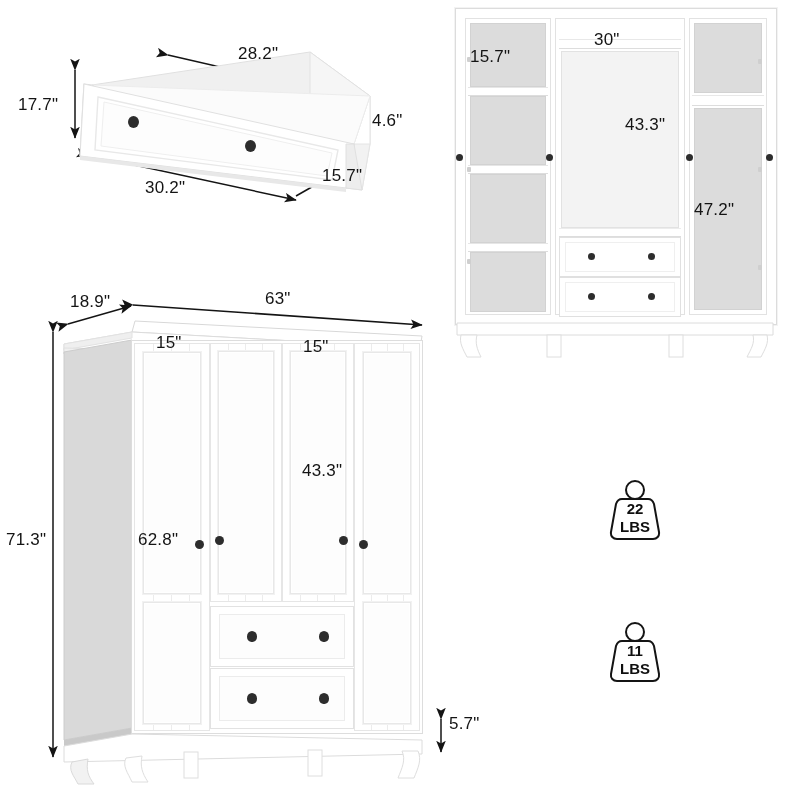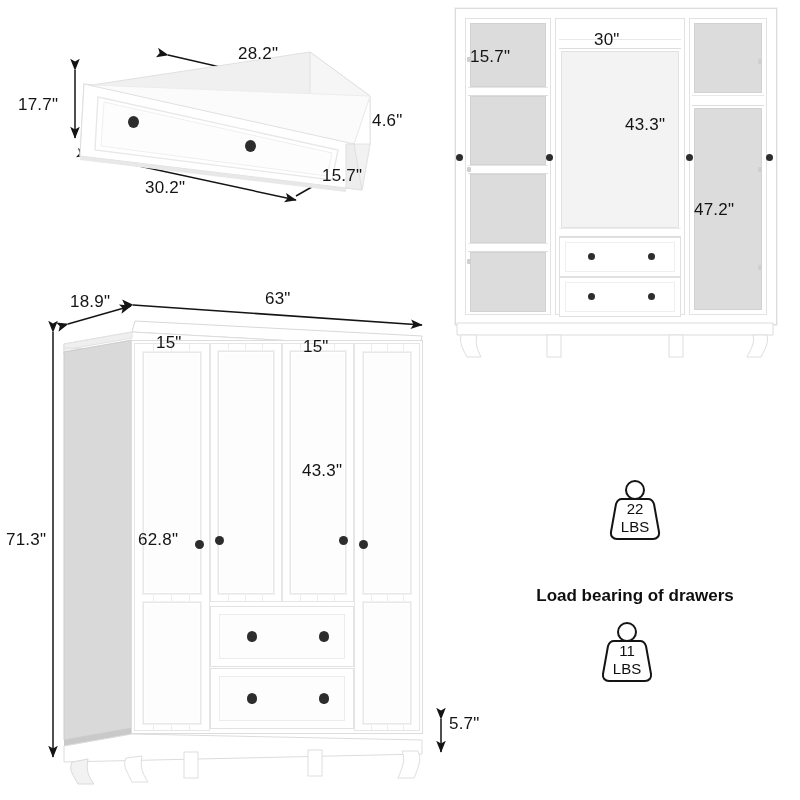--- a/index.html
+++ b/index.html
@@ -38,21 +38,21 @@
   
   .inset{position:absolute;border:1px solid #e8e8e8;background:#fdfdfd;
          box-shadow:inset 0 0 0 1px #ffffff, 0 0 0 1px #f2f2f2;}
 
   
   .load-title{
     font-family:"Liberation Sans", sans-serif;
     font-size:17px;font-weight:bold;color:#0f0f0f;
     text-align:center;white-space:nowrap;
   }
-  .weight{position:relative;width:62px;height:66px;}
+  .weight{position:relative;width:62px;height:66px;font-weight:bold;}
   .weight svg{display:block;}
   .weight .wtxt{
     position:absolute;left:0;right:0;text-align:center;
     font-family:"Liberation Sans", sans-serif;color:#0f0f0f;
   }
   .weight .wnum{top:22px;font-size:15px;}
   .weight .wlbs{top:40px;font-size:15px;}
 </style>
 </head>
 <body>
@@ -313,22 +313,21 @@
           <circle cx="31" cy="12" r="9" fill="#ffffff" stroke="#141414" stroke-width="2"></circle>
           <path d="M18,21 L44,21 C47,21 49,23 50,26 L55,54 C55.6,58 53,61 49,61 L13,61 C9,61 6.4,58 7,54 L12,26 C13,23 15,21 18,21 Z" fill="#ffffff" stroke="#141414" stroke-width="2"></path>
         </svg>
         <div class="wtxt wnum">22</div>
         <div class="wtxt wlbs">LBS</div>
       </div>
     </div>
   </div>
 
   <div class="abs" style="left:500px;top:586px;width:270px;height:120px;">
-    <div class="load-title">Load bearing of drawers</div>
-    <div class="abs" style="left:96px;top:34px;">
+    <div class="abs" style="left:104px;top:34px;">
       <div class="weight">
         <svg width="62" height="66" viewBox="0 0 62 66">
           <circle cx="31" cy="12" r="9" fill="#ffffff" stroke="#141414" stroke-width="2"></circle>
           <path d="M18,21 L44,21 C47,21 49,23 50,26 L55,54 C55.6,58 53,61 49,61 L13,61 C9,61 6.4,58 7,54 L12,26 C13,23 15,21 18,21 Z" fill="#ffffff" stroke="#141414" stroke-width="2"></path>
         </svg>
         <div class="wtxt wnum">11</div>
         <div class="wtxt wlbs">LBS</div>
       </div>
     </div>
   </div>

